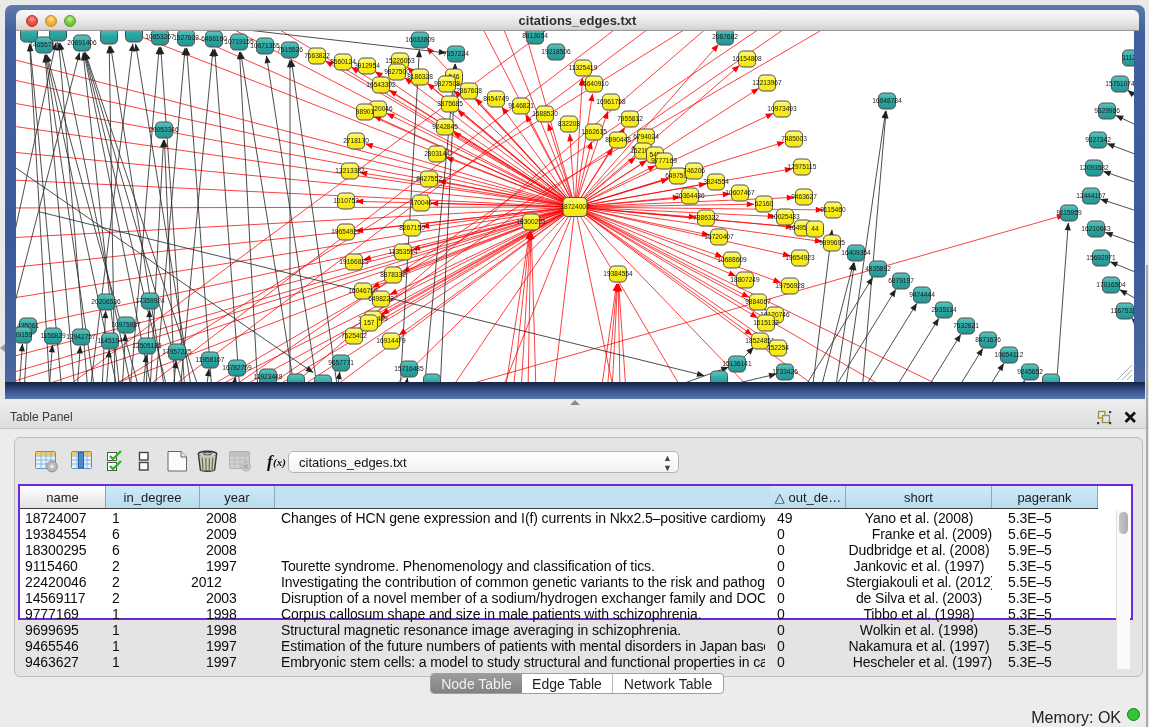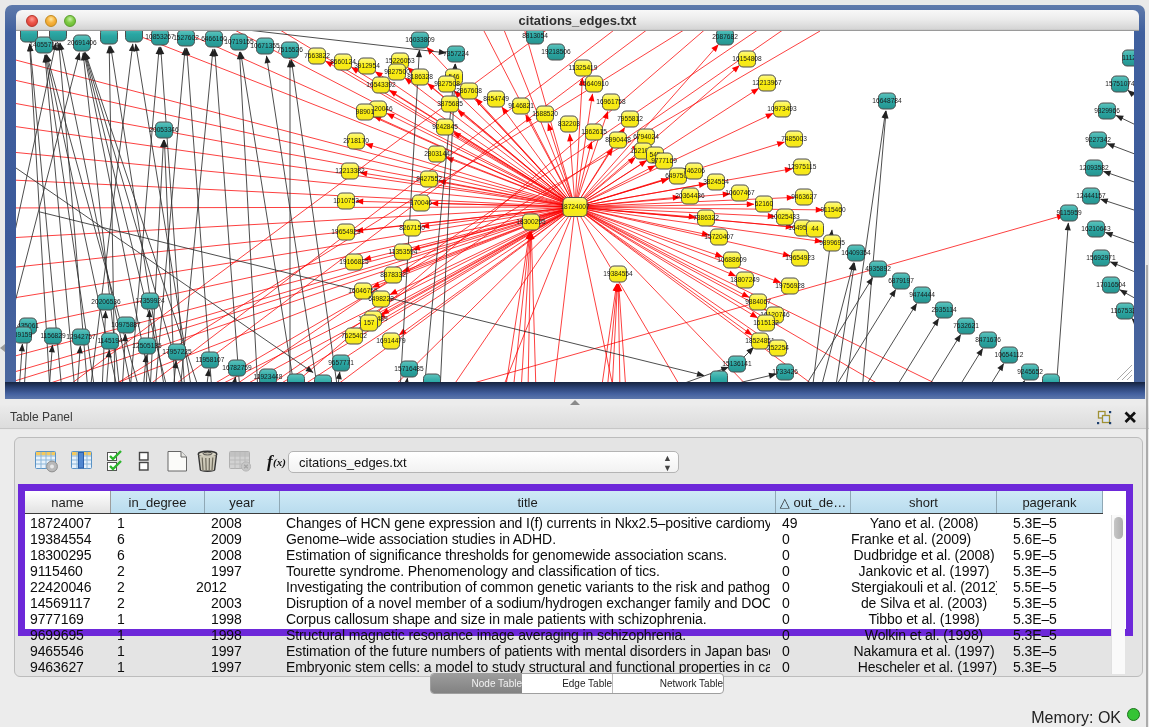--- a/index.html
+++ b/index.html
@@ -23,31 +23,31 @@
 .be{stroke:#2e2e2e;stroke-width:0.85}
 .nl{font-family:"Liberation Sans",sans-serif;font-size:6.6px;fill:#1c1c1c;text-anchor:middle}
 #gap{position:absolute;left:0;top:399px;width:1149px;height:6px;background:#ececec}
 #phead{position:absolute;left:0;top:405px;width:1149px;height:24px;background:linear-gradient(180deg,#ebebeb,#dcdcdc);border-bottom:1px solid #c6c6c6;font-size:12px;color:#3a3a3a}
 #phead span{position:absolute;left:10px;top:5px}
 #pbody{position:absolute;left:0;top:430px;width:1149px;height:297px;background:#ececec}
 #pbox{position:absolute;left:14px;top:7px;width:1129px;height:240px;background:#e4e4e4;border:1px solid #bcbcbc;border-radius:6px}
 #combo{position:absolute;left:273px;top:13px;width:391px;height:22px;background:linear-gradient(180deg,#ffffff,#f2f2f2);border:1px solid #b4b4b4;border-radius:5px;font-size:13px;color:#111}
 #combo span{position:absolute;left:10px;top:3px}
 #combo .ud{position:absolute;right:6px;top:1px;font-size:9px;color:#444;line-height:10px;text-align:center}
-#tbl{position:absolute;left:3px;top:46px;width:1115px;height:152px;background:#fff;border:7px solid #6d28d9}
+#tbl{position:absolute;left:3px;top:46px;width:1115px;height:136px;background:#fff;border:2px solid #6d28d9}
 #thead{position:absolute;left:0;top:0;width:1078px;height:23px;background:#c3e2f1;border-bottom:1px solid #3c3c3c}
 .hc{position:absolute;top:0;height:22px;text-align:center;font-size:13px;color:#1c1c1c;line-height:23px;border-right:1px solid #8fa8b5}
 .hgrey{background:linear-gradient(180deg,#ffffff,#e2e2e2);border-right:1px solid #9d9d9d}
 .hblue{background:linear-gradient(180deg,#cfe9f6,#b9dcee)}
 .tr{position:absolute;left:0;width:1078px;height:16px}
 .tc{position:absolute;top:0;height:16px;font-size:14px;color:#0c0c0c;white-space:nowrap;overflow:hidden;line-height:16.5px;letter-spacing:-0.1px}
 #vsb{position:absolute;right:1px;top:24px;width:14px;height:159px;background:#fafafa;border-left:1px solid #e0e0e0}
 #vsb .th{position:absolute;left:2px;top:2px;width:9px;height:22px;background:linear-gradient(90deg,#c6c6c6,#adadad);border-radius:5px}
 #tabs{position:absolute;left:430px;top:243px;height:21px;border:1px solid #9f9f9f;border-radius:4px;overflow:hidden;background:#fff}
-.tab{float:left;height:21px;line-height:20px;font-size:10px;color:#1e1e1e;text-align:right}
+.tab{float:left;height:21px;line-height:20px;font-size:14px;color:#1e1e1e;text-align:center}
 #tab1{width:91px;background:linear-gradient(180deg,#9c9c9c,#7f7f7f);color:#f2f2f2}
 #tab2{width:91px;border-right:1px solid #bbb}
 #tab3{width:110px}
 #mem{position:absolute;right:28px;top:709px;font-size:16px;color:#222}
 #memdot{position:absolute;right:9px;top:708px;width:13px;height:13px;border-radius:50%;background:#35c435;border:1px solid #1c741c}
 #rstrip{position:absolute;left:1146px;top:265px;width:2px;height:462px;background:#ababab}
 #divmark{position:absolute;left:570px;top:400px;width:0;height:0;border-left:5px solid transparent;border-right:5px solid transparent;border-bottom:5px solid #8a8a8a}
 #lmark{position:absolute;left:0px;top:344px;width:0;height:0;border-top:4px solid transparent;border-bottom:4px solid transparent;border-right:5px solid #9a9a9a}
 
 </style></head><body>
@@ -636,48 +636,45 @@
 </svg>
 <div id="combo">
         <span>citations_edges.txt</span>
         <div class="ud">▲<br>▼</div>
       </div>
 <div id="tbl">
         <div id="thead">
           <div class="hc hgrey" style="left:0px;width:86px">name</div>
           <div class="hc hblue" style="left:86px;width:94px">in_degree</div>
           <div class="hc hblue" style="left:180px;width:75px">year</div>
-          <div class="hc hblue" style="left:255px;width:496px">title</div>
           <div class="hc hblue" style="left:751px;width:75px">△ out_de…</div>
           <div class="hc hblue" style="left:826px;width:146px">short</div>
           <div class="hc hblue" style="left:972px;width:106px">pagerank</div>
         </div>
         <div class="tr" style="top:24px">
           <div class="tc" style="left:0px;width:81px;padding-left:5px">18724007</div>
           <div class="tc" style="left:86px;width:88px;padding-left:6px">1</div>
           <div class="tc" style="left:180px;width:69px;padding-left:6px">2008</div>
           <div class="tc" style="left:255px;width:490px;padding-left:6px">Changes of HCN gene expression and I(f) currents in Nkx2.5–positive cardiomyoc…</div>
           <div class="tc" style="left:751px;width:69px;padding-left:6px">49</div>
           <div class="tc" style="left:826px;width:146px;text-align:center">Yano et al. (2008)</div>
           <div class="tc" style="left:972px;width:90px;padding-left:16px">5.3E–5</div>
         </div>
         <div class="tr" style="top:40px">
           <div class="tc" style="left:0px;width:81px;padding-left:5px">19384554</div>
           <div class="tc" style="left:86px;width:88px;padding-left:6px">6</div>
           <div class="tc" style="left:180px;width:69px;padding-left:6px">2009</div>
-          <div class="tc" style="left:255px;width:490px;padding-left:6px">Genome–wide association studies in ADHD.</div>
-          <div class="tc" style="left:751px;width:69px;padding-left:6px">0</div>
-          <div class="tc" style="left:826px;width:146px;text-align:left">Franke et al. (2009)</div>
+          <div class="tc" style="left:751px;width:69px;padding-left:6px">0</div>
+          <div class="tc" style="left:826px;width:146px;text-align:right">Franke et al. (2009)</div>
           <div class="tc" style="left:972px;width:90px;padding-left:16px">5.6E–5</div>
         </div>
         <div class="tr" style="top:56px">
           <div class="tc" style="left:0px;width:81px;padding-left:5px">18300295</div>
           <div class="tc" style="left:86px;width:88px;padding-left:6px">6</div>
           <div class="tc" style="left:180px;width:69px;padding-left:6px">2008</div>
-          <div class="tc" style="left:255px;width:490px;padding-left:6px">Estimation of significance thresholds for genomewide association scans.</div>
           <div class="tc" style="left:751px;width:69px;padding-left:6px">0</div>
           <div class="tc" style="left:826px;width:146px;text-align:center">Dudbridge et al. (2008)</div>
           <div class="tc" style="left:972px;width:90px;padding-left:16px">5.9E–5</div>
         </div>
         <div class="tr" style="top:72px">
           <div class="tc" style="left:0px;width:81px;padding-left:5px">9115460</div>
           <div class="tc" style="left:86px;width:88px;padding-left:6px">2</div>
           <div class="tc" style="left:180px;width:69px;padding-left:6px">1997</div>
           <div class="tc" style="left:255px;width:490px;padding-left:6px">Tourette syndrome. Phenomenology and classification of tics.</div>
           <div class="tc" style="left:751px;width:69px;padding-left:6px">0</div>

